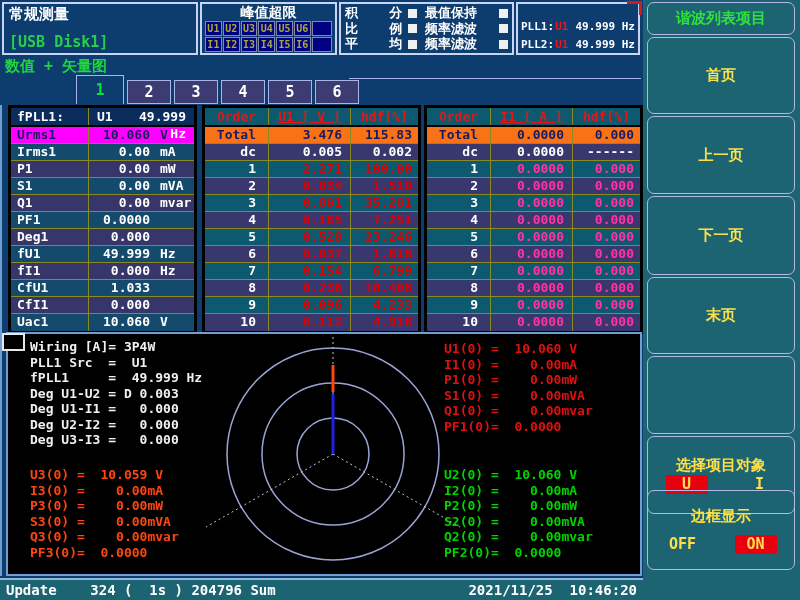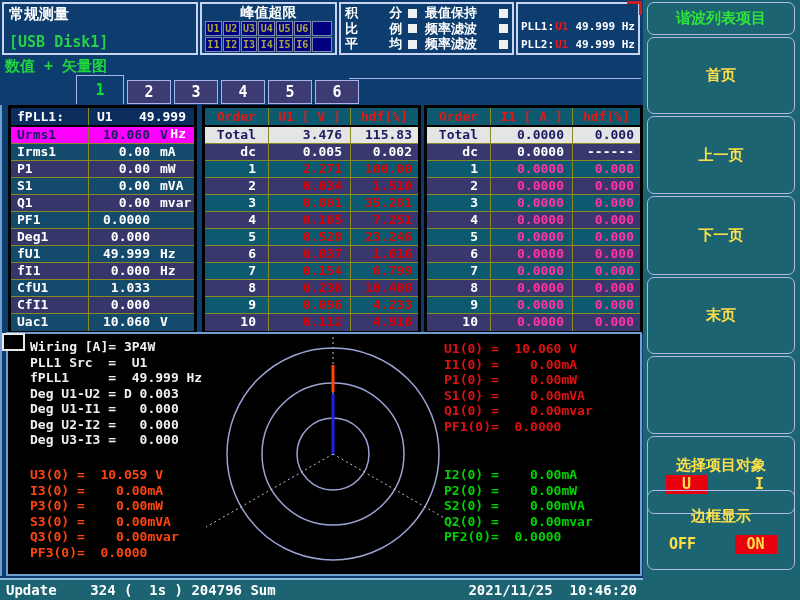--- a/index.html
+++ b/index.html
@@ -54,29 +54,29 @@
   .left-table .tbody .tr:nth-child(odd){background:#36366b;}
   .left-table .tbody .tr.hl{background:#ff00ff;color:#1a1a60;}
   .harm-table{width:219px;}
   .u-table{left:202px;}
   .i-table{left:424px;}
   .harm-table .th{background:#0d5a70;color:#e01818;border-bottom:2px solid #000;height:19px;line-height:17px;}
   .ht-order{width:64px;text-align:right;padding-right:12px;border-right:1px solid #8a8a22;}
   .ht-val{width:82px;text-align:right;padding-right:8px;border-right:1px solid #8a8a22;}
   .ht-hdf{flex:1;text-align:right;padding-right:6px;}
   .harm-table .th .ht-order{text-align:center;padding-right:0;}
-  .harm-table .th .ht-val{text-align:center;padding-right:0;}
+  .harm-table .th .ht-val{text-align:center;padding-right:0;text-decoration:underline;}
   .harm-table .th .ht-hdf{text-align:center;padding-right:0;}
   .harm-table .tbody .tr:nth-child(odd){background:#0d5a70;}
   .harm-table .tbody .tr:nth-child(even){background:#38386e;}
   .harm-table .tbody .tr .ht-order{color:#fff;}
   .u-table .tbody .tr{color:#dd0000;}
   .i-table .tbody .tr{color:#ff34a0;}
   .harm-table .tbody .tr.wt{color:#fff;}
-  .harm-table .tbody .tr.hl{background:#e5e5e5;color:#1a1a60;}
+  .harm-table .tbody .tr.hl{background:#f97316;color:#1a1a60;}
   .harm-table .tbody .tr.hl .ht-order{color:#1a1a60;}
   
   .vector-panel{position:absolute;left:6px;top:332px;width:636px;height:244px;background:#000;
                 border:2px solid #6f9fd0;box-sizing:border-box;overflow:hidden;}
   .vp-svg{position:absolute;left:0;top:0;}
   .vp-block{position:absolute;font-size:13px;line-height:15.5px;white-space:pre;}
   .vp-info{left:22px;top:5px;color:#f0f0f0;}
   .vp-u1{left:436px;top:7px;color:#e01010;}
   .vp-u3{left:22px;top:133px;color:#ff4510;}
   .vp-u2{left:436px;top:133px;color:#00d400;}
@@ -421,21 +421,21 @@
       <circle cx="325" cy="120" r="106" fill="none" stroke="#9aa4d4" stroke-width="1.5"></circle>
       <line x1="325" y1="120" x2="325" y2="2" stroke="#c0c4e0" stroke-width="1" stroke-dasharray="2 3"></line>
       <line x1="325" y1="120" x2="198" y2="193" stroke="#c0c4e0" stroke-width="1" stroke-dasharray="2 3"></line>
       <line x1="325" y1="120" x2="452" y2="193" stroke="#c0c4e0" stroke-width="1" stroke-dasharray="2 3"></line>
       <line x1="325" y1="120" x2="325" y2="60" stroke="#2020e8" stroke-width="3"></line>
       <line x1="325" y1="58" x2="325" y2="31" stroke="#ff4508" stroke-width="3"></line>
     </svg>
     <div class="vp-block vp-info"><div>Wiring [A]= 3P4W</div><div>PLL1 Src  =  U1</div><div>fPLL1     =  49.999 Hz</div><div>Deg U1-U2 = D 0.003</div><div>Deg U1-I1 =   0.000</div><div>Deg U2-I2 =   0.000</div><div>Deg U3-I3 =   0.000</div></div>
     <div class="vp-block vp-u1"><div>U1(0) =  10.060 V</div><div>I1(0) =    0.00mA</div><div>P1(0) =    0.00mW</div><div>S1(0) =    0.00mVA</div><div>Q1(0) =    0.00mvar</div><div>PF1(0)=  0.0000</div></div>
     <div class="vp-block vp-u3"><div>U3(0) =  10.059 V</div><div>I3(0) =    0.00mA</div><div>P3(0) =    0.00mW</div><div>S3(0) =    0.00mVA</div><div>Q3(0) =    0.00mvar</div><div>PF3(0)=  0.0000</div></div>
-    <div class="vp-block vp-u2"><div>I2(0) =    0.00mA</div><div>P2(0) =    0.00mW</div><div>S2(0) =    0.00mVA</div><div>Q2(0) =    0.00mvar</div><div>PF2(0)=  0.0000</div></div>
+    <div class="vp-block vp-u2"><div>U2(0) =  10.060 V</div><div>I2(0) =    0.00mA</div><div>P2(0) =    0.00mW</div><div>S2(0) =    0.00mVA</div><div>Q2(0) =    0.00mvar</div><div>PF2(0)=  0.0000</div></div>
   </div>
 
   <div class="status-bar">
     <span class="sb-update">Update    324 (  1s ) 204796 Sum</span>
     <span class="sb-datetime">2021/11/25  10:46:20</span>
   </div>
 
   <div class="sidebar">
     <div class="sbtn sbtn-title">谐波列表项目</div>
     <div class="sbtn sbtn-home">首页</div>

